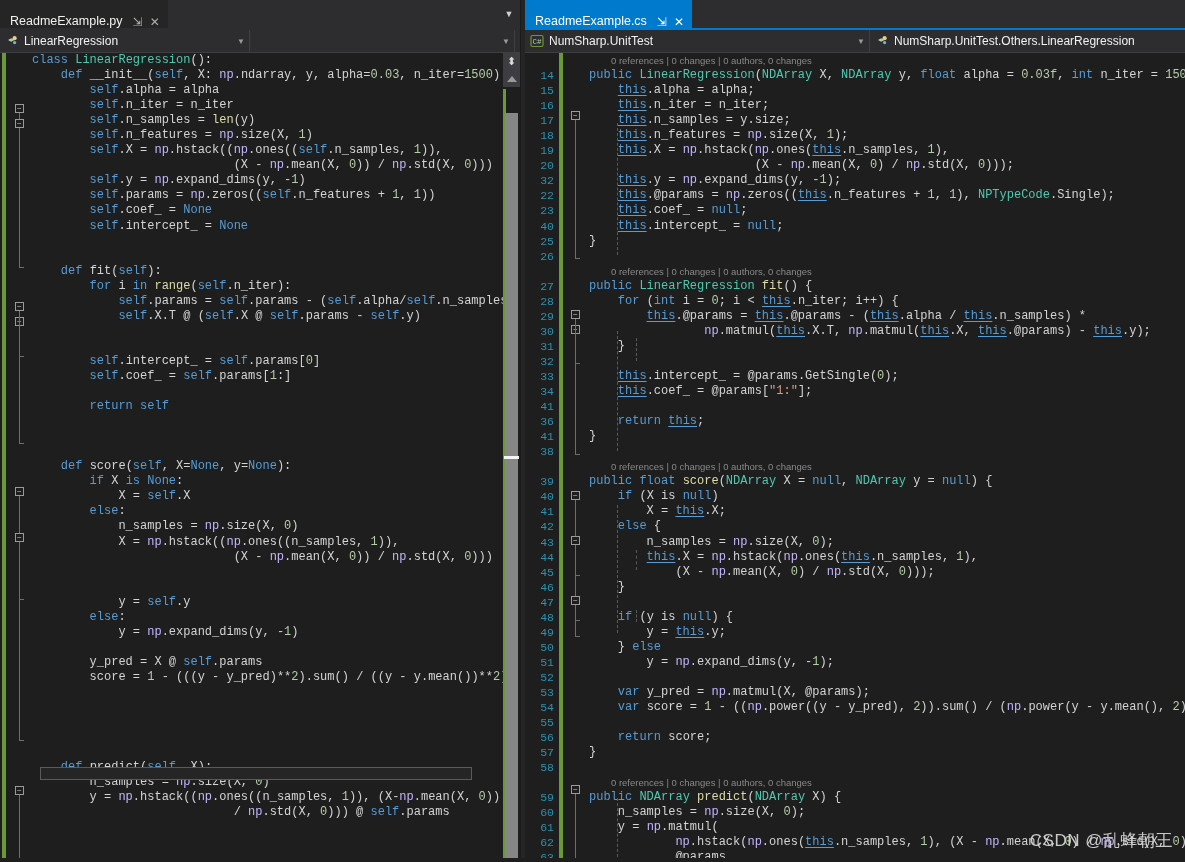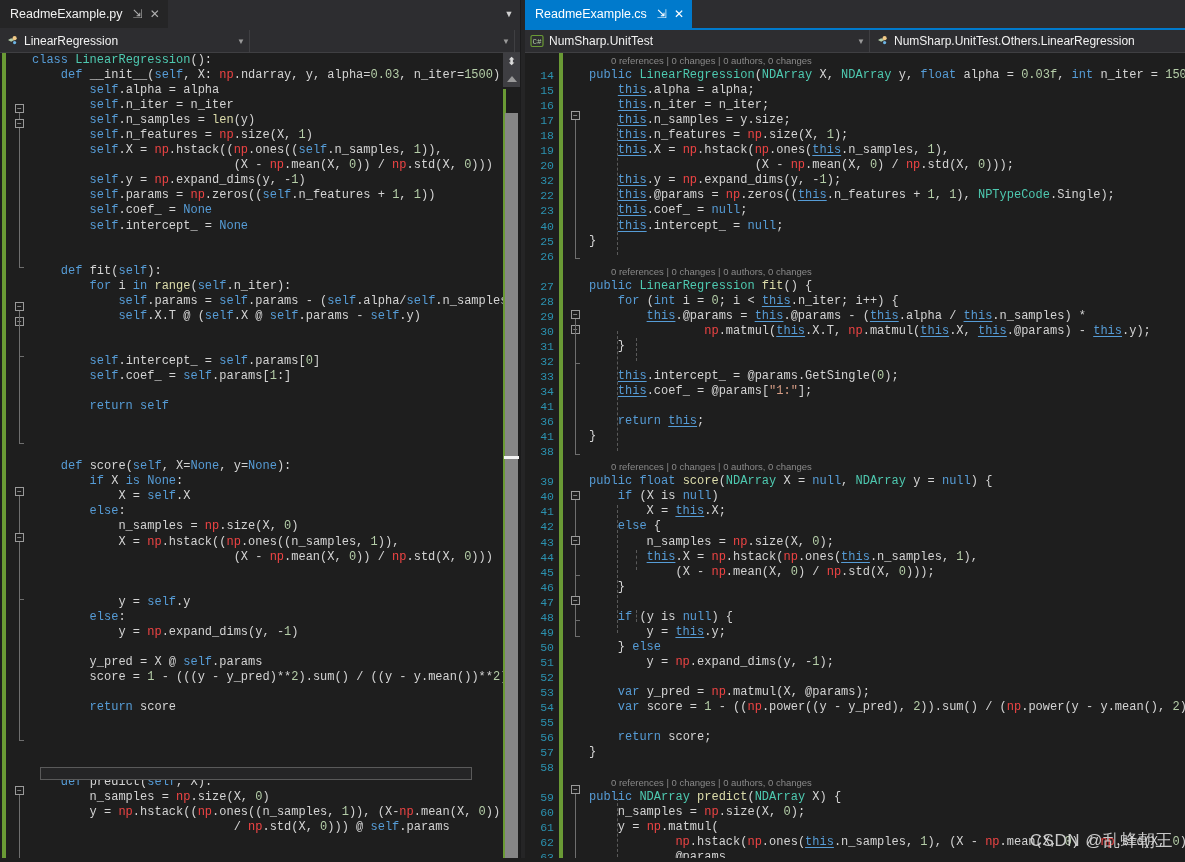--- a/index.html
+++ b/index.html
@@ -15,21 +15,21 @@
   .pane { position: relative; height: 862px; display: flex; flex-direction: column; }
   .pane-left  { width: 521px; border-right: 1px solid #1b1b1c; }
   .pane-right { width: 664px; }
 
   
   .tabstrip {
     height: 28px; background: #2d2d30; display: flex; align-items: stretch;
     position: relative; flex: none;
   }
   .tab {
-    display: flex; align-items: center; gap: 6px; padding: 0 8px 0 10px;
+    display: flex; align-items: flex-end; gap: 6px; padding: 0 8px 0 10px;
     font-size: 12.5px; color: #f1f1f1; cursor: default; user-select: none;
     position: relative; background: #2d2d30;
   }
   .tab.active-py { background: #252526; color: #f1f1f1; }
   .tab.active-cs {
     background: #007acc; color: #ffffff;
   }
   .tab .tab-title { white-space: nowrap; }
   .tab-icons { display: flex; align-items: center; gap: 7px; margin-left: 4px; }
   .pin-ico, .close-ico {
@@ -104,21 +104,21 @@
     font-size: 9.5px; color: #898989; line-height: 15.06px;
   }
 
   
   .k   { color: #569cd6; }
   .ty  { color: #4ec9b0; }  
   .fn  { color: #dcdcaa; }  
   .s   { color: #d69d85; }  
   .n   { color: #b5cea8; }  
   .p   { color: #d4d4d4; }  
-  .mod { color: #ef4444; }  
+  .mod { color: #c4b5fd; }  
   .th  { color: #569cd6; text-decoration: underline; text-decoration-color:#569cd6; text-underline-offset: 2px; }
   .cls { color: #4ec9b0; }
 
   
   .fold {
     position: absolute; width: 9px; height: 9px;
     border: 1px solid #9a9a9a; background: #1e1e1e; color: #c0c0c0;
     font-size: 8px; line-height: 7px; text-align: center; cursor: pointer;
     font-family: "Liberation Mono", monospace;
   }
@@ -278,21 +278,20 @@
             <div class="cline">&nbsp;&nbsp;&nbsp;&nbsp;&nbsp;&nbsp;&nbsp;&nbsp;&nbsp;&nbsp;&nbsp;&nbsp;&nbsp;&nbsp;&nbsp;&nbsp;&nbsp;&nbsp;&nbsp;&nbsp;&nbsp;&nbsp;&nbsp;&nbsp;&nbsp;&nbsp;&nbsp;&nbsp;<span class="p">(</span><span class="p">X</span>&nbsp;<span class="p">-</span>&nbsp;<span class="mod">np</span><span class="p">.</span><span class="p">mean</span><span class="p">(</span><span class="p">X</span><span class="p">,</span>&nbsp;<span class="n">0</span><span class="p">)</span><span class="p">)</span>&nbsp;<span class="p">/</span>&nbsp;<span class="mod">np</span><span class="p">.</span><span class="p">std</span><span class="p">(</span><span class="p">X</span><span class="p">,</span>&nbsp;<span class="n">0</span><span class="p">)</span><span class="p">)</span><span class="p">)</span></div>
             <div class="cline">&nbsp;</div>
             <div class="cline">&nbsp;</div>
             <div class="cline">&nbsp;&nbsp;&nbsp;&nbsp;&nbsp;&nbsp;&nbsp;&nbsp;&nbsp;&nbsp;&nbsp;&nbsp;<span class="p">y</span>&nbsp;<span class="p">=</span>&nbsp;<span class="k">self</span><span class="p">.</span><span class="p">y</span></div>
             <div class="cline">&nbsp;&nbsp;&nbsp;&nbsp;&nbsp;&nbsp;&nbsp;&nbsp;<span class="k">else</span><span class="p">:</span></div>
             <div class="cline">&nbsp;&nbsp;&nbsp;&nbsp;&nbsp;&nbsp;&nbsp;&nbsp;&nbsp;&nbsp;&nbsp;&nbsp;<span class="p">y</span>&nbsp;<span class="p">=</span>&nbsp;<span class="mod">np</span><span class="p">.</span><span class="p">expand_dims</span><span class="p">(</span><span class="p">y</span><span class="p">,</span>&nbsp;<span class="p">-</span><span class="n">1</span><span class="p">)</span></div>
             <div class="cline">&nbsp;</div>
             <div class="cline">&nbsp;&nbsp;&nbsp;&nbsp;&nbsp;&nbsp;&nbsp;&nbsp;<span class="p">y_pred</span>&nbsp;<span class="p">=</span>&nbsp;<span class="p">X</span>&nbsp;<span class="p">@</span>&nbsp;<span class="k">self</span><span class="p">.</span><span class="p">params</span></div>
             <div class="cline">&nbsp;&nbsp;&nbsp;&nbsp;&nbsp;&nbsp;&nbsp;&nbsp;<span class="p">score</span>&nbsp;<span class="p">=</span>&nbsp;<span class="n">1</span>&nbsp;<span class="p">-</span>&nbsp;<span class="p">(</span><span class="p">(</span><span class="p">(</span><span class="p">y</span>&nbsp;<span class="p">-</span>&nbsp;<span class="p">y_pred</span><span class="p">)</span><span class="p">*</span><span class="p">*</span><span class="n">2</span><span class="p">)</span><span class="p">.</span><span class="p">sum</span><span class="p">(</span><span class="p">)</span>&nbsp;<span class="p">/</span>&nbsp;<span class="p">(</span><span class="p">(</span><span class="p">y</span>&nbsp;<span class="p">-</span>&nbsp;<span class="p">y</span><span class="p">.</span><span class="p">mean</span><span class="p">(</span><span class="p">)</span><span class="p">)</span><span class="p">*</span><span class="p">*</span><span class="n">2</span><span class="p">)</span><span class="p">.</span><span class="p">sum</span></div>
             <div class="cline">&nbsp;</div>
-            <div class="cline">&nbsp;&nbsp;&nbsp;&nbsp;&nbsp;&nbsp;&nbsp;&nbsp;<span class="k">return</span>&nbsp;<span class="p">score</span></div>
             <div class="cline">&nbsp;</div>
             <div class="cline">&nbsp;</div>
             <div class="cline">&nbsp;</div>
             <div class="cline">&nbsp;</div>
             <div class="cline">&nbsp;&nbsp;&nbsp;&nbsp;<span class="k">def</span>&nbsp;<span class="p">predict</span><span class="p">(</span><span class="k">self</span><span class="p">,</span>&nbsp;<span class="p">X</span><span class="p">)</span><span class="p">:</span></div>
             <div class="cline">&nbsp;&nbsp;&nbsp;&nbsp;&nbsp;&nbsp;&nbsp;&nbsp;<span class="p">n_samples</span>&nbsp;<span class="p">=</span>&nbsp;<span class="mod">np</span><span class="p">.</span><span class="p">size</span><span class="p">(</span><span class="p">X</span><span class="p">,</span>&nbsp;<span class="n">0</span><span class="p">)</span></div>
             <div class="cline">&nbsp;&nbsp;&nbsp;&nbsp;&nbsp;&nbsp;&nbsp;&nbsp;<span class="p">y</span>&nbsp;<span class="p">=</span>&nbsp;<span class="mod">np</span><span class="p">.</span><span class="p">hstack</span><span class="p">(</span><span class="p">(</span><span class="mod">np</span><span class="p">.</span><span class="p">ones</span><span class="p">(</span><span class="p">(</span><span class="p">n_samples</span><span class="p">,</span>&nbsp;<span class="n">1</span><span class="p">)</span><span class="p">)</span><span class="p">,</span>&nbsp;<span class="p">(</span><span class="p">X</span><span class="p">-</span><span class="mod">np</span><span class="p">.</span><span class="p">mean</span><span class="p">(</span><span class="p">X</span><span class="p">,</span>&nbsp;<span class="n">0</span><span class="p">)</span><span class="p">)</span>&nbsp;<span class="p">\</span></div>
             <div class="cline">&nbsp;&nbsp;&nbsp;&nbsp;&nbsp;&nbsp;&nbsp;&nbsp;&nbsp;&nbsp;&nbsp;&nbsp;&nbsp;&nbsp;&nbsp;&nbsp;&nbsp;&nbsp;&nbsp;&nbsp;&nbsp;&nbsp;&nbsp;&nbsp;&nbsp;&nbsp;&nbsp;&nbsp;<span class="p">/</span>&nbsp;<span class="mod">np</span><span class="p">.</span><span class="p">std</span><span class="p">(</span><span class="p">X</span><span class="p">,</span>&nbsp;<span class="n">0</span><span class="p">)</span><span class="p">)</span><span class="p">)</span>&nbsp;<span class="p">@</span>&nbsp;<span class="k">self</span><span class="p">.</span><span class="p">params</span></div>
             <div class="cline">&nbsp;</div>
           </div>

